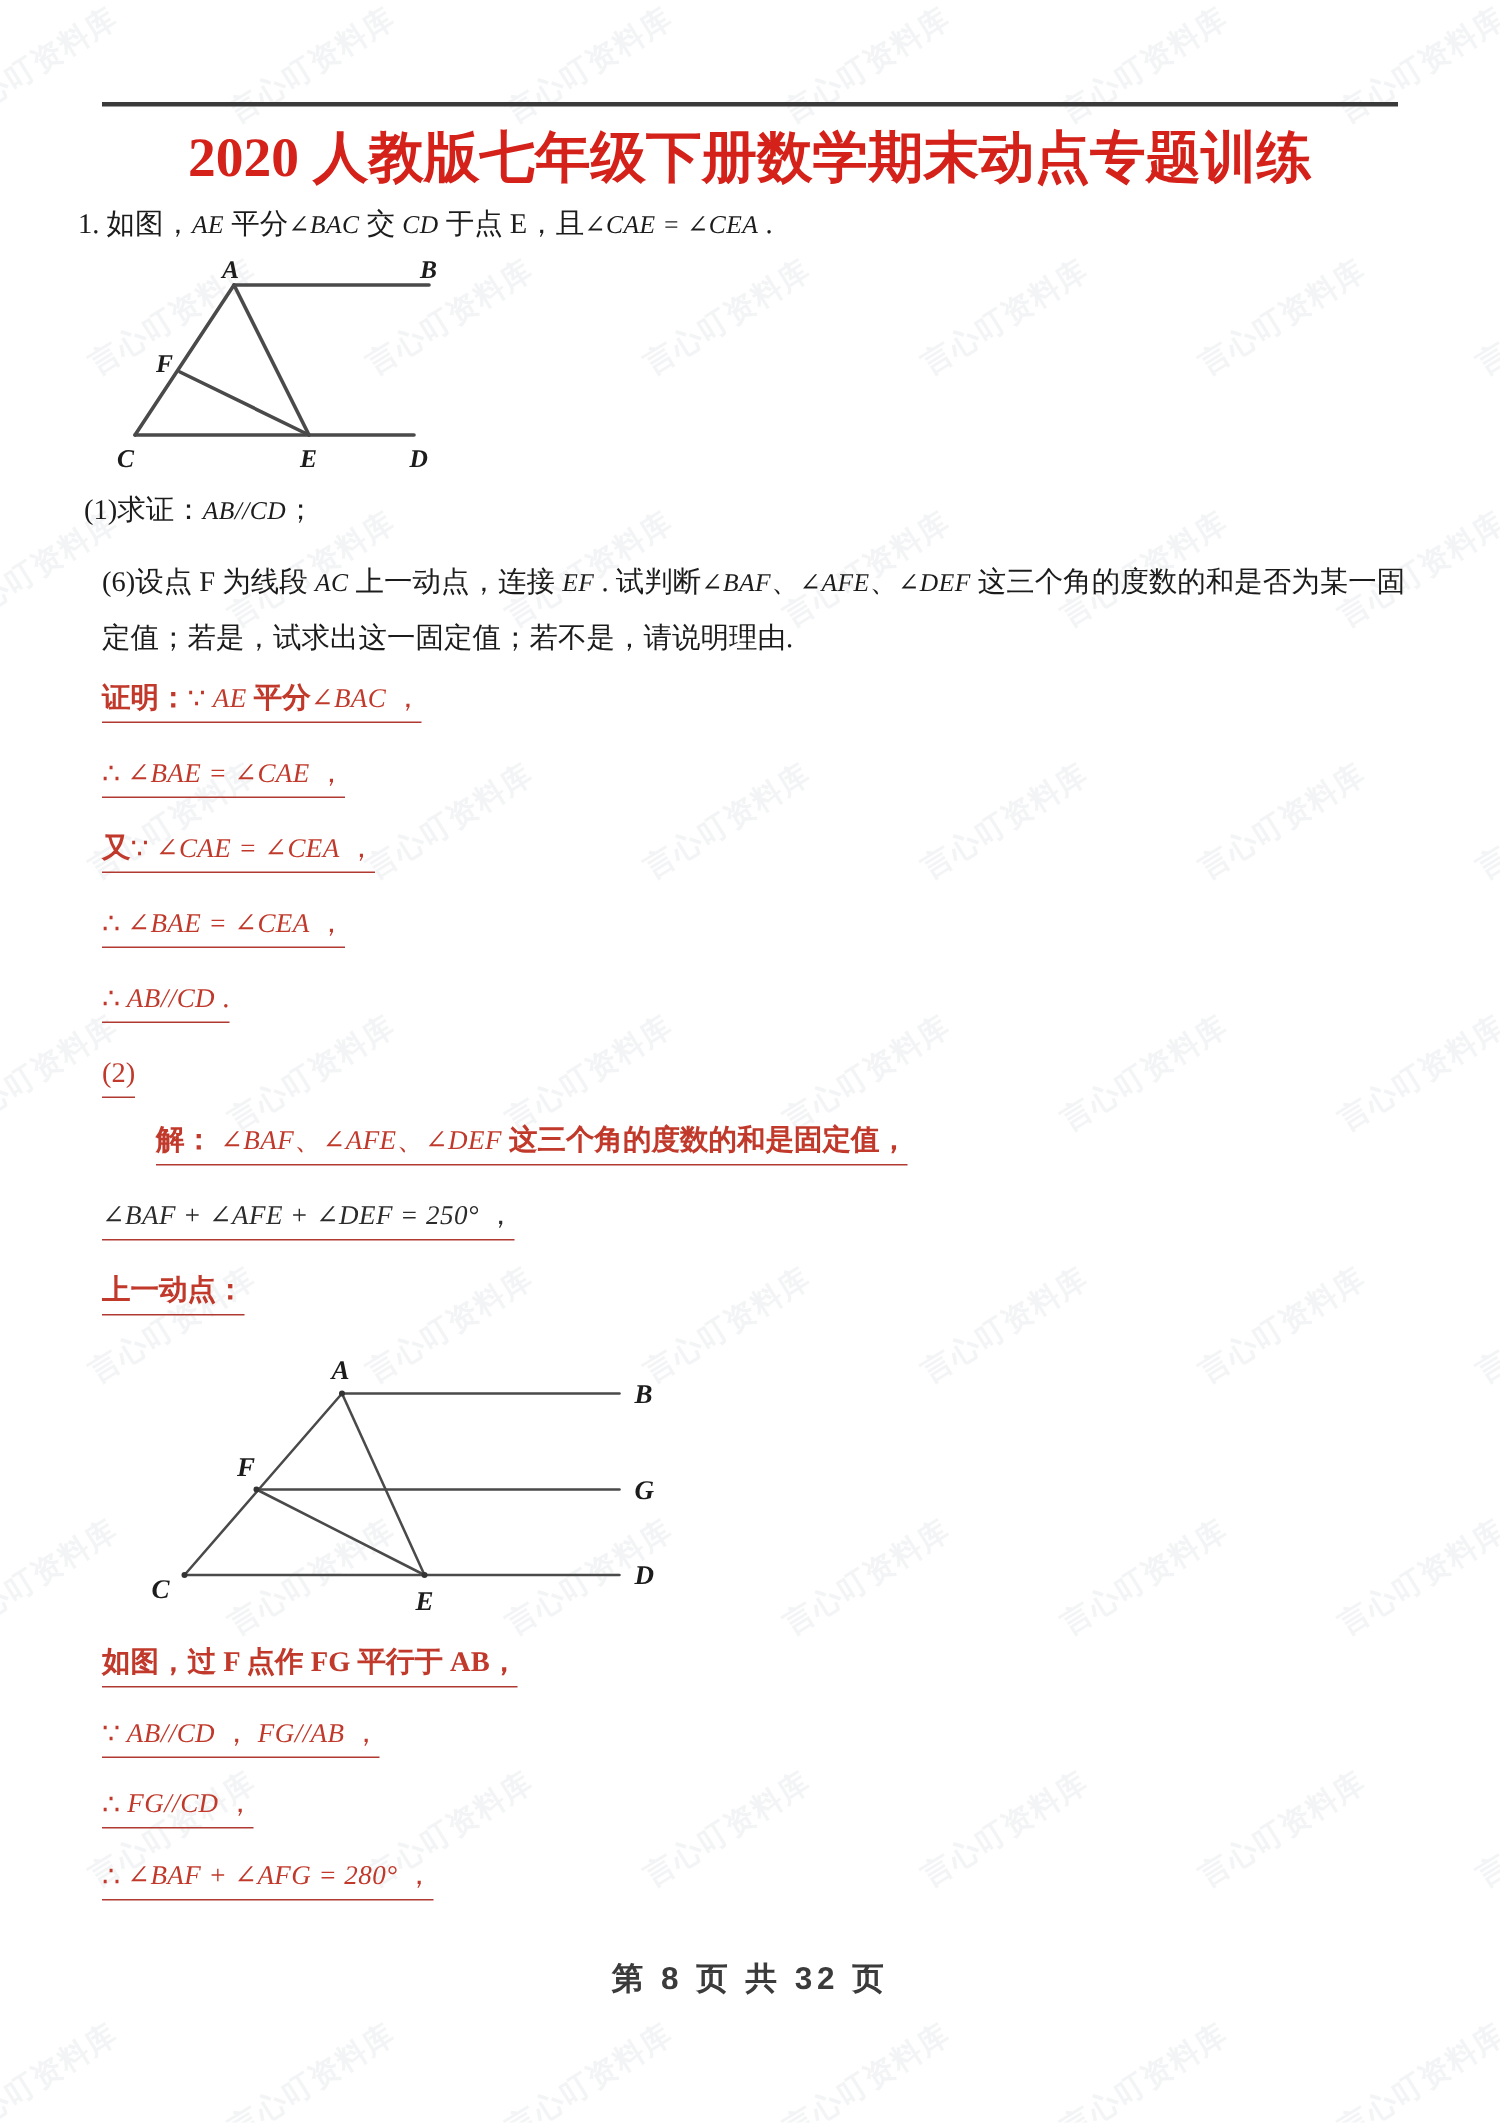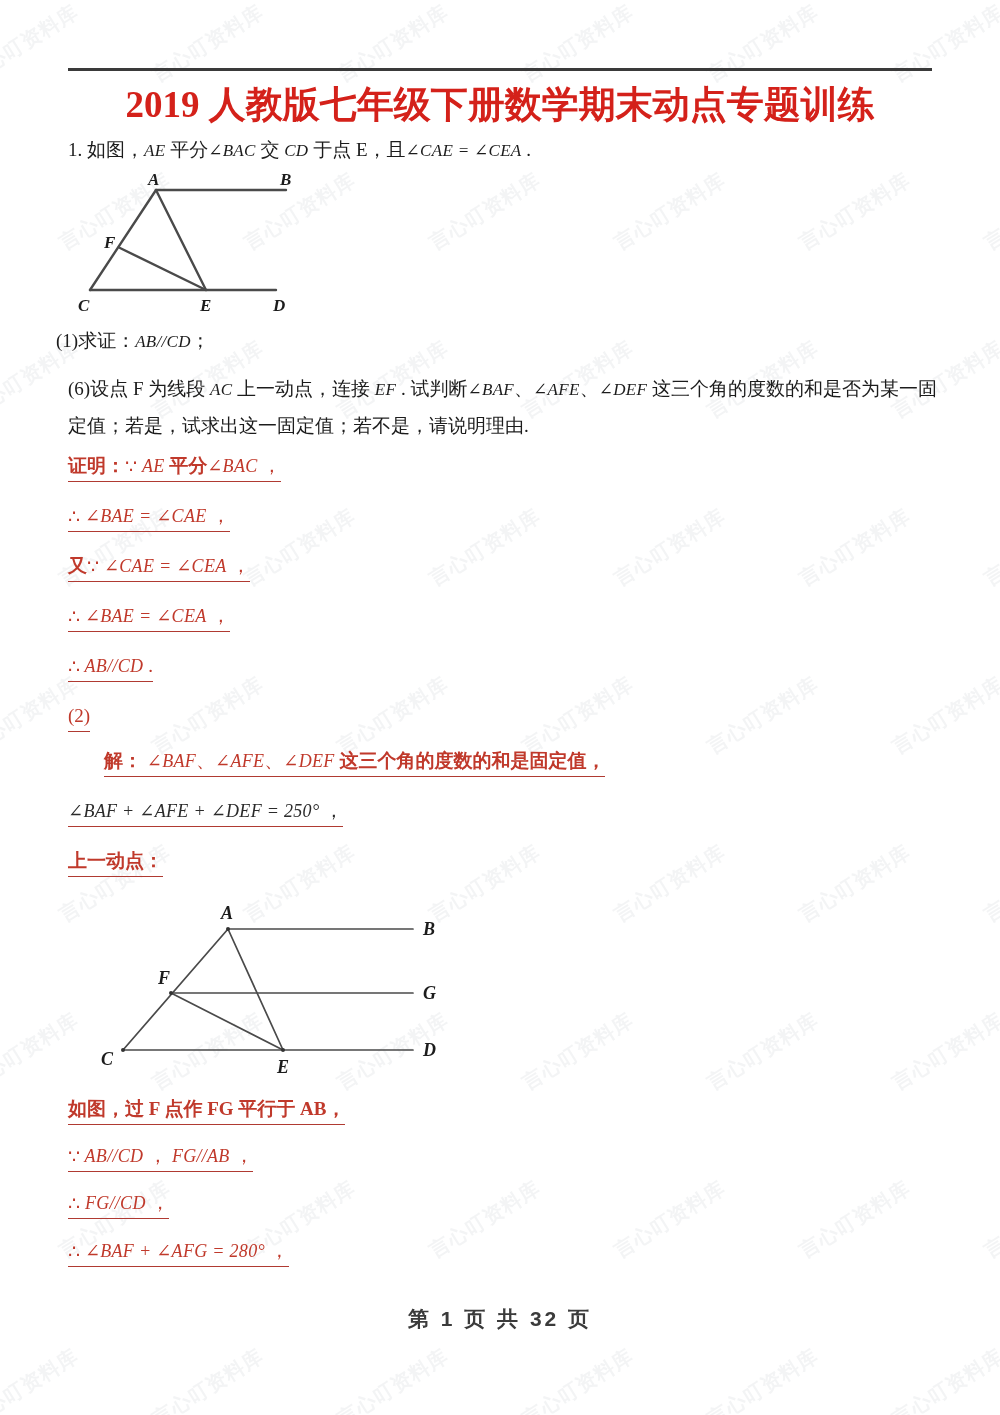--- a/index.html
+++ b/index.html
@@ -179,23 +179,23 @@
     <div class="wm" style="left: 330px; top: 1374px;">言心叮资料库</div>
     <div class="wm" style="left: 515px; top: 1374px;">言心叮资料库</div>
     <div class="wm" style="left: 700px; top: 1374px;">言心叮资料库</div>
     <div class="wm" style="left: 885px; top: 1374px;">言心叮资料库</div>
   </div>
 
 <div id="page">
 
   <div class="hrule"></div>
 
-  <div class="doc-title">2019 人教版七年级下册数学期末动点专题训练</div>
-
-  <div class="qline" style="left:68px; top:136px;">
+  <div class="doc-title">2020 人教版七年级下册数学期末动点专题训练</div>
+
+  <div class="qline" style="left:52px; top:136px;">
     <span>1.  如图，</span><span class="mv">AE</span><span> 平分</span><span class="mv">∠BAC</span><span> 交 </span><span class="mv">CD</span><span> 于点 E，且</span><span class="mv">∠CAE</span><span class="mv"> = </span><span class="mv">∠CEA</span><span> .</span>
   </div>
 
   <div class="figure" style="left:68px; top:172px; width:300px; height:145px;">
     <svg width="300" height="145" viewBox="0 0 300 145">
 
       <g stroke="#4a4a4a" stroke-width="2.4" fill="none" stroke-linecap="round">
         <line x1="88" y1="18" x2="218" y2="18"></line>
         <line x1="22" y1="118" x2="208" y2="118"></line>
         <line x1="88" y1="18" x2="22" y2="118"></line>
@@ -259,14 +259,14 @@
         <text x="355" y="42">B</text>
         <text x="33" y="172">C</text>
         <text x="355" y="163">D</text>
         <text x="209" y="180">E</text>
         <text x="90" y="91">F</text>
         <text x="355" y="106">G</text>
       </g>
     </svg>
   </div>
 
-  <div class="footer">第 1 页 共 32 页</div>
+  <div class="footer">第 8 页 共 32 页</div>
 </div>
 
 </body></html>

